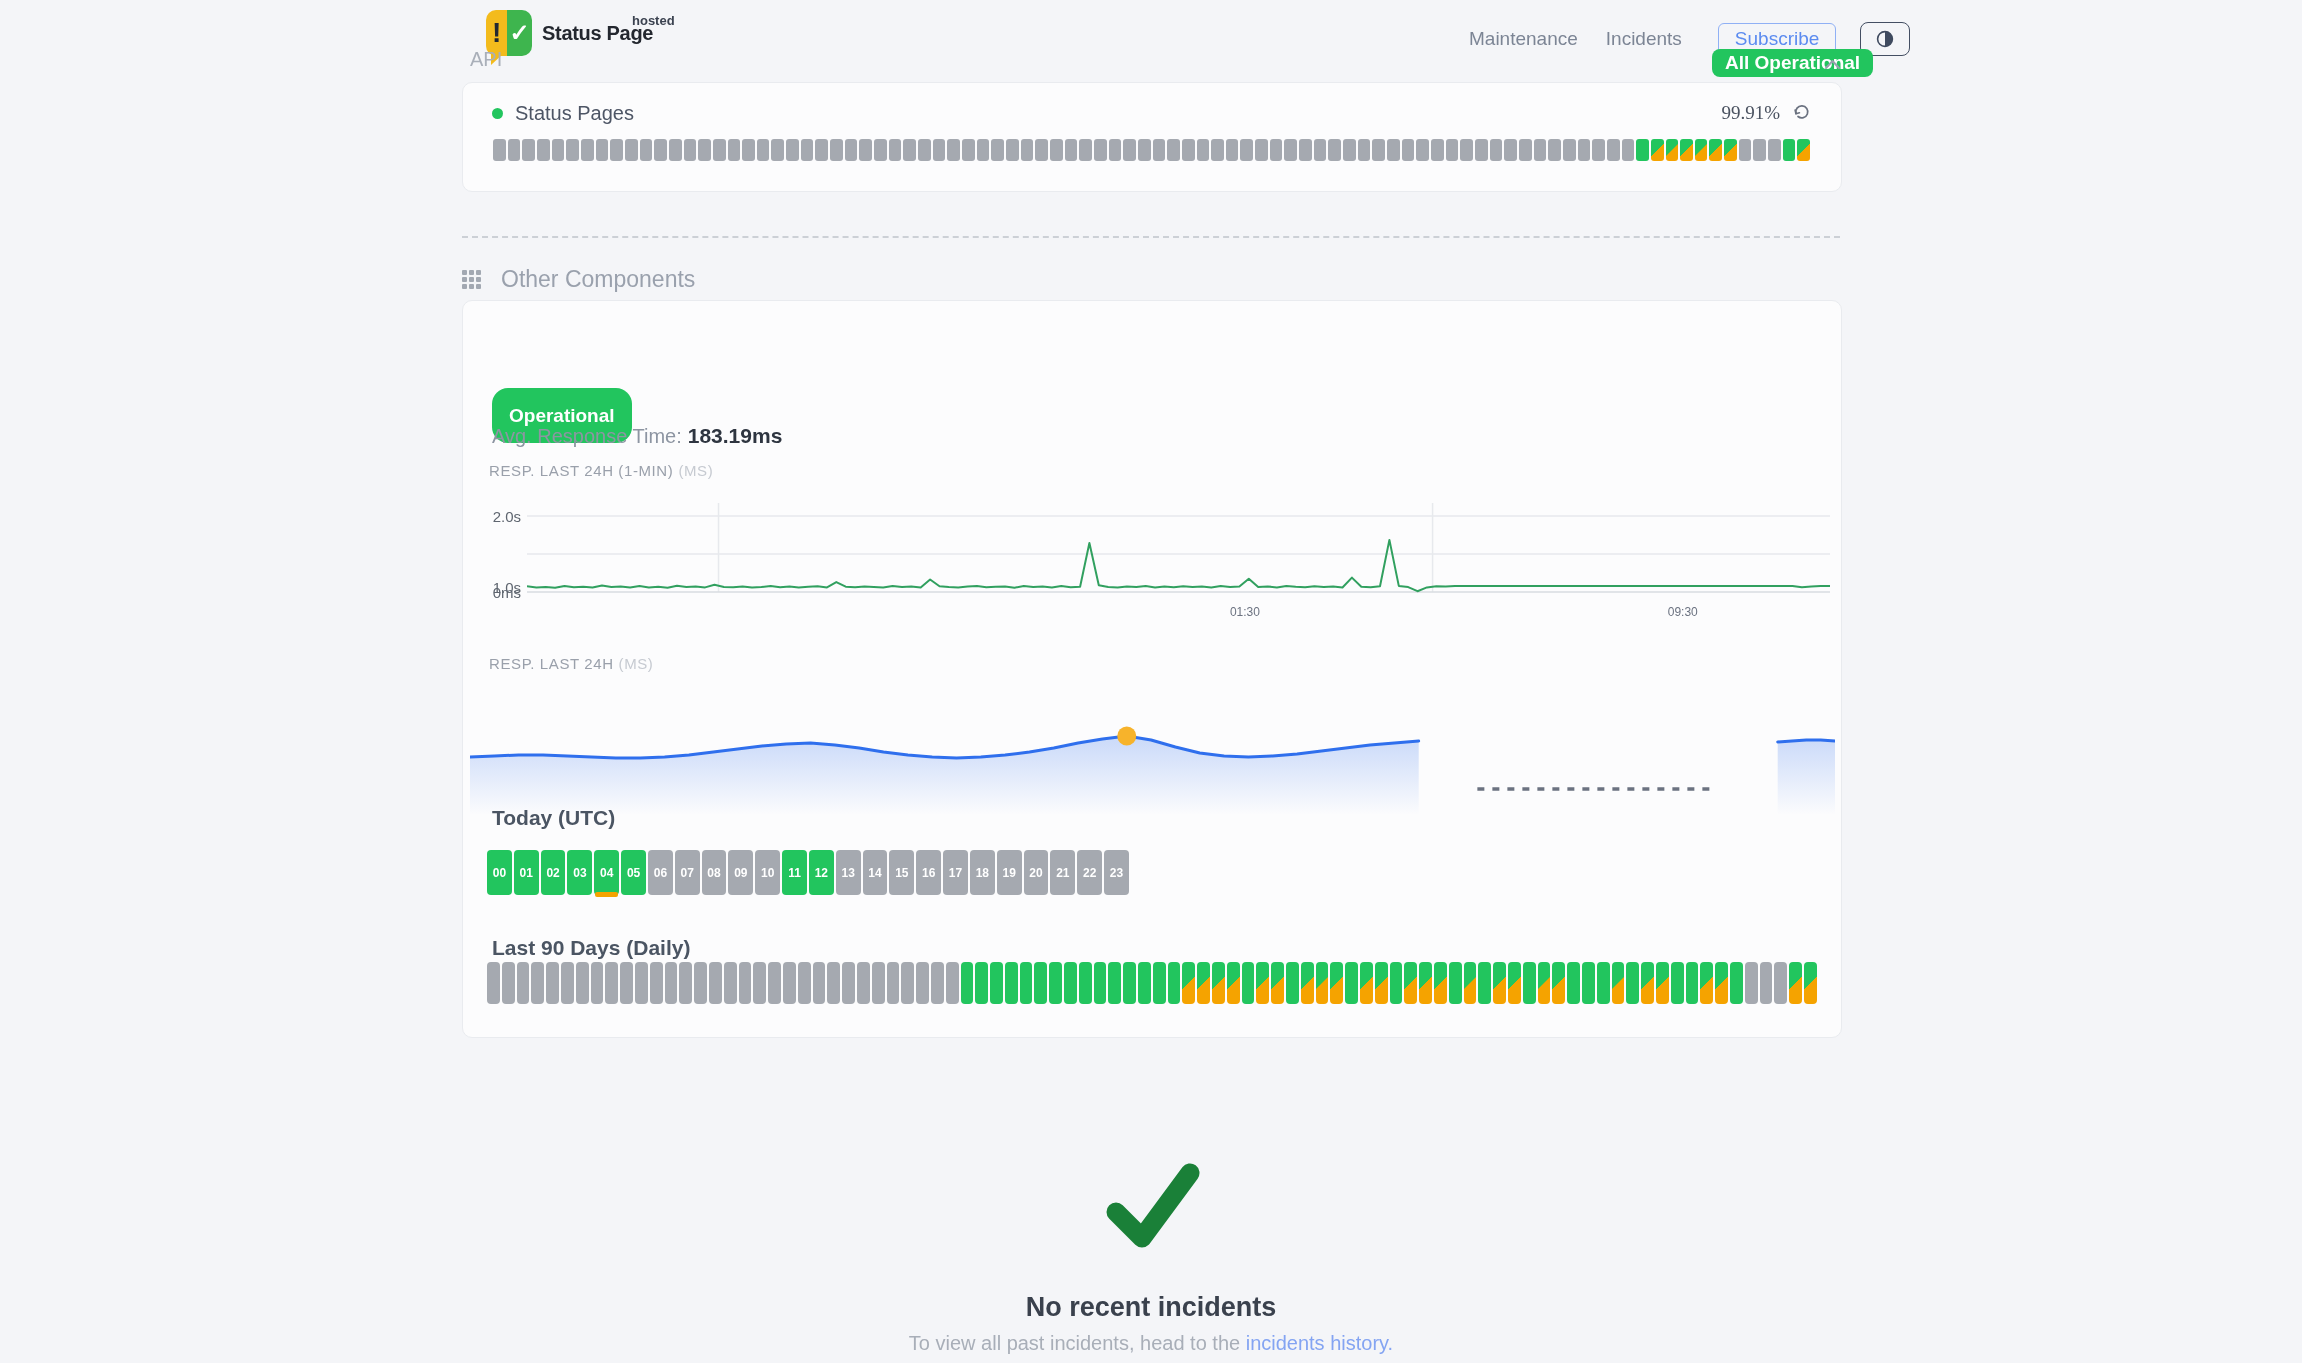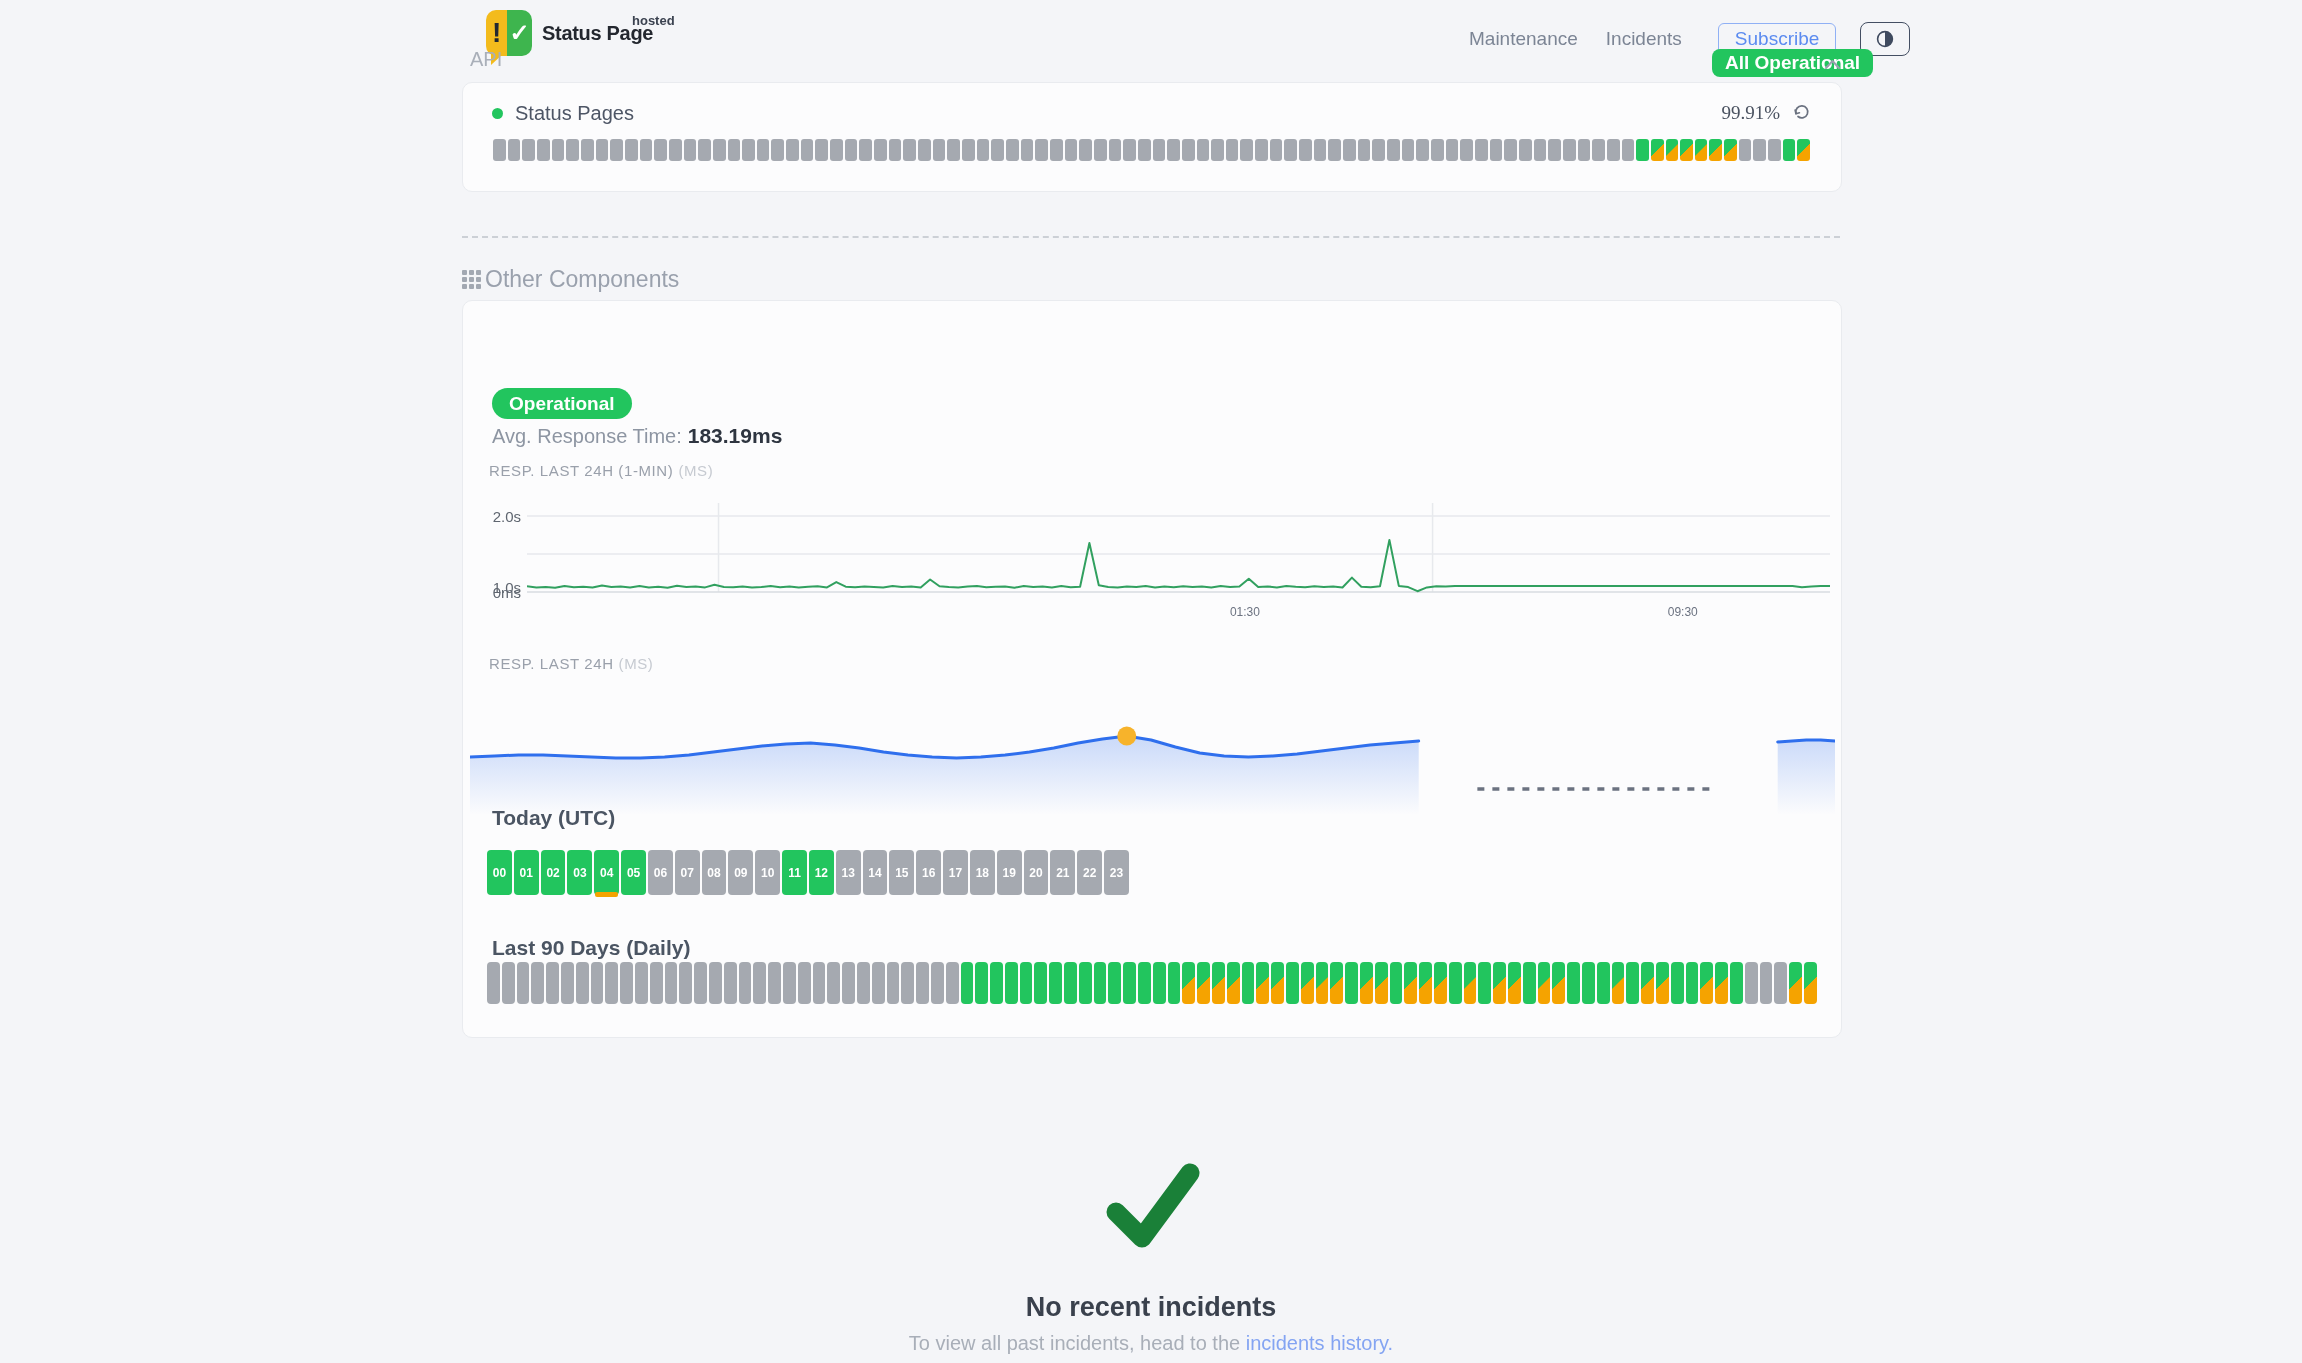--- a/index.html
+++ b/index.html
@@ -41,39 +41,39 @@
   .comp-row{position:absolute;left:462px;width:1378px;height:28px;box-sizing:border-box;padding:0 30px;
             display:flex;justify-content:space-between;align-items:center;}
   .comp-left{display:flex;align-items:center;gap:12px;}
   .comp-right{display:flex;align-items:center;gap:13px;font-family:Liberation Serif, serif;}
   .cdot{width:11px;height:11px;border-radius:50%;background:var(--green);}
   .comp-name{font-size:20px;font-weight:500;color:#4d5565;}
   .comp-pct{font-size:19px;color:#4a5260;}
 
   .dashed-divider{position:absolute;left:462px;top:236px;width:1378px;border-top:2px dashed #ccd0d6;}
 
-  .section-head{position:absolute;left:462px;top:266px;display:flex;align-items:center;gap:4px;}
+  .section-head{position:absolute;left:462px;top:266px;display:flex;align-items:center;gap:20px;}
   .grid-icon{display:grid;grid-template-columns:repeat(3,5px);grid-gap:2px;}
   .grid-icon i{width:5px;height:5px;background:#a2a8b2;border-radius:1px;}
   .section-title{font-size:23px;font-weight:500;color:#9aa1ad;}
 
   
   .bars{position:absolute;display:flex;gap:2px;}
   .bars .bar{flex:1;}
   .bars-sm{left:493px;top:139px;width:1317px;}
   .bars-sm .bar{height:22px;border-radius:3px;}
   .bars-lg{left:487px;top:962px;width:1330px;}
   .bars-lg .bar{height:42px;border-radius:4px;}
   .bar.n{background:var(--bar-gray);}
   .bar.u{background:var(--green);}
   .bar.p{background:linear-gradient(135deg,var(--green) 49.5%,var(--orange) 50.5%);}
 
   
   .pill{position:absolute;left:492px;top:388px;height:31px;border-radius:16px;background:var(--green);
-        color:#fff;font-size:19px;font-weight:700;display:flex;align-items:center;padding:0 17px;}
+        color:#fff;font-size:19px;font-weight:700;display:flex;align-items:center;padding:12px 17px;}
   .avg-row{position:absolute;left:492px;top:424px;font-size:20px;color:#8d95a2;}
   .avg-row b{font-size:21px;color:#2e3540;font-weight:700;margin-left:6px;}
 
   .small-label{position:absolute;font-size:15px;letter-spacing:0.6px;color:#9aa0ab;}
   .small-label .unit{color:var(--text-light);margin-left:5px;}
 
   
   .chart24{position:absolute;left:483px;top:503px;width:1347px;height:125px;}
   .chart24 .yl{position:absolute;left:0;width:38px;text-align:right;font-size:15px;color:#5f6670;}
   .chart24 svg{position:absolute;left:44px;top:0;}

